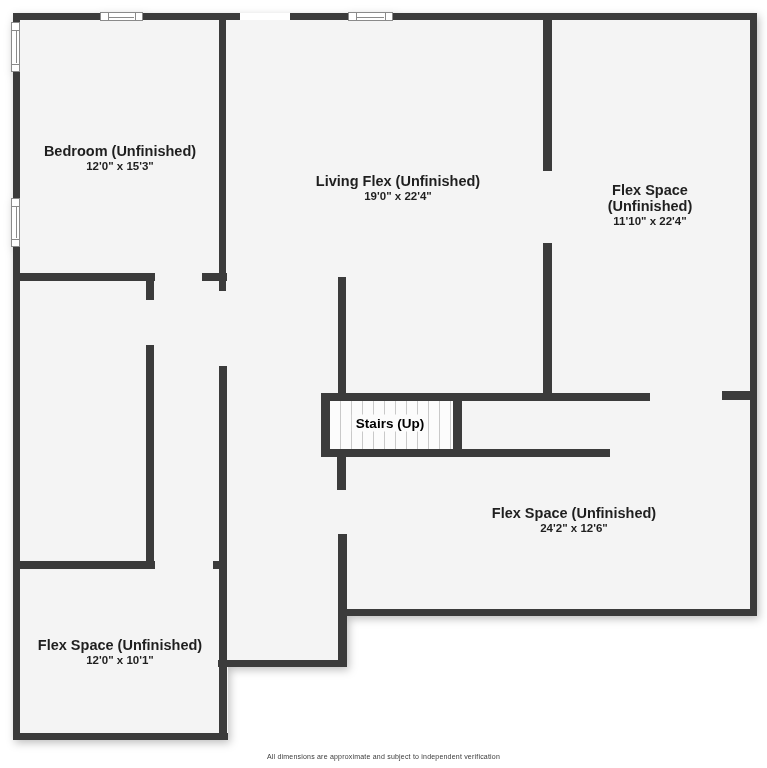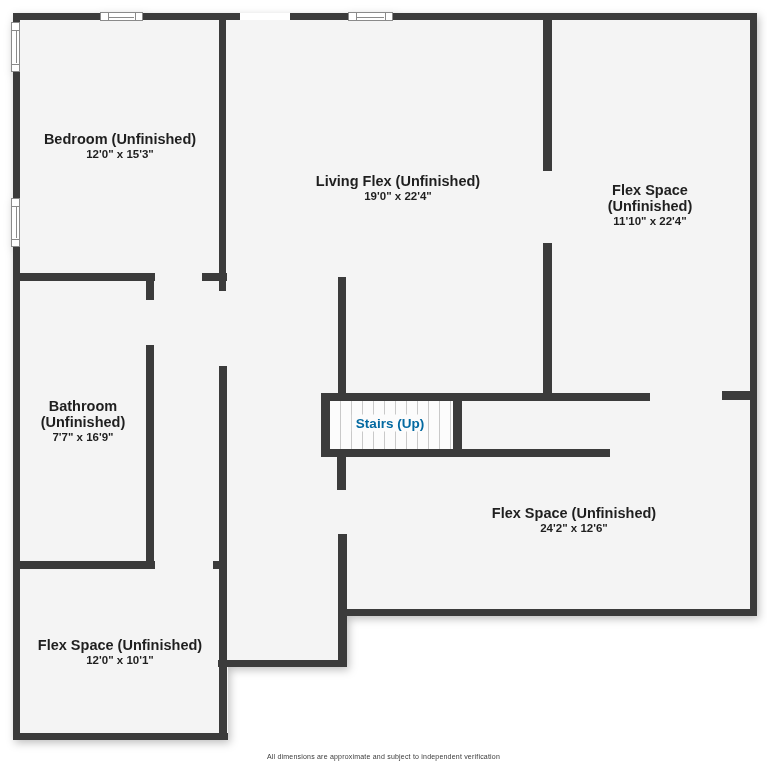--- a/index.html
+++ b/index.html
@@ -77,37 +77,32 @@
       <div class="wsep" style="top: 7px; left: 0px; height: 1px; width: 100%; background: rgb(138, 138, 138);"></div>
       <div class="wsep" style="top: 41px; left: 0px; height: 1px; width: 100%; background: rgb(138, 138, 138);"></div>
       <div class="wsep" style="top: 8px; bottom: 8px; left: 50%; width: 1px; background: rgb(138, 138, 138);"></div>
     </div>
     <div class="window" style="left: 11px; top: 198px; width: 9px; height: 49px; border: 1px solid rgb(138, 138, 138);">
       <div class="wsep" style="top: 7px; left: 0px; height: 1px; width: 100%; background: rgb(138, 138, 138);"></div>
       <div class="wsep" style="top: 40px; left: 0px; height: 1px; width: 100%; background: rgb(138, 138, 138);"></div>
       <div class="wsep" style="top: 8px; bottom: 8px; left: 50%; width: 1px; background: rgb(138, 138, 138);"></div>
     </div>
     <div class="stairs" style="left: 330px; top: 401px; width: 123px; height: 48px; background: repeating-linear-gradient(to right, transparent 0px, transparent 10px, rgb(201, 201, 201) 10px, rgb(201, 201, 201) 11px) rgb(252, 252, 252);"></div>
-    <div class="stairs-label" style="left: 390px; top: 423px; background: rgb(252, 252, 252); color: #0369a1;">Stairs (Up)</div>
-    <div class="room-label" style="left: 120px; top: 146px; color: rgb(31, 31, 31);">
+    <div class="stairs-label" style="left: 390px; top: 423px; background: rgb(252, 252, 252); color: #000000;">Stairs (Up)</div>
+    <div class="room-label" style="left: 120px; top: 158px; color: rgb(31, 31, 31);">
       <div class="room-name">Bedroom (Unfinished)</div>
       <div class="room-dims">12'0" x 15'3"</div>
     </div>
     <div class="room-label" style="left: 398px; top: 188px; color: rgb(31, 31, 31);">
       <div class="room-name">Living Flex (Unfinished)</div>
       <div class="room-dims">19'0" x 22'4"</div>
     </div>
     <div class="room-label" style="left: 650px; top: 205px; color: rgb(31, 31, 31);">
       <div class="room-name">Flex Space (Unfinished)</div>
       <div class="room-dims">11'10" x 22'4"</div>
-    </div>
-    <div class="room-label" style="left: 83px; top: 421px; color: rgb(31, 31, 31);">
-      <div class="room-name">Bathroom
-(Unfinished)</div>
-      <div class="room-dims">7'7" x 16'9"</div>
     </div>
     <div class="room-label" style="left: 574px; top: 520px; color: rgb(31, 31, 31);">
       <div class="room-name">Flex Space (Unfinished)</div>
       <div class="room-dims">24'2" x 12'6"</div>
     </div>
     <div class="room-label" style="left: 120px; top: 652px; color: rgb(31, 31, 31);">
       <div class="room-name">Flex Space (Unfinished)</div>
       <div class="room-dims">12'0" x 10'1"</div>
     </div>
   </div>

